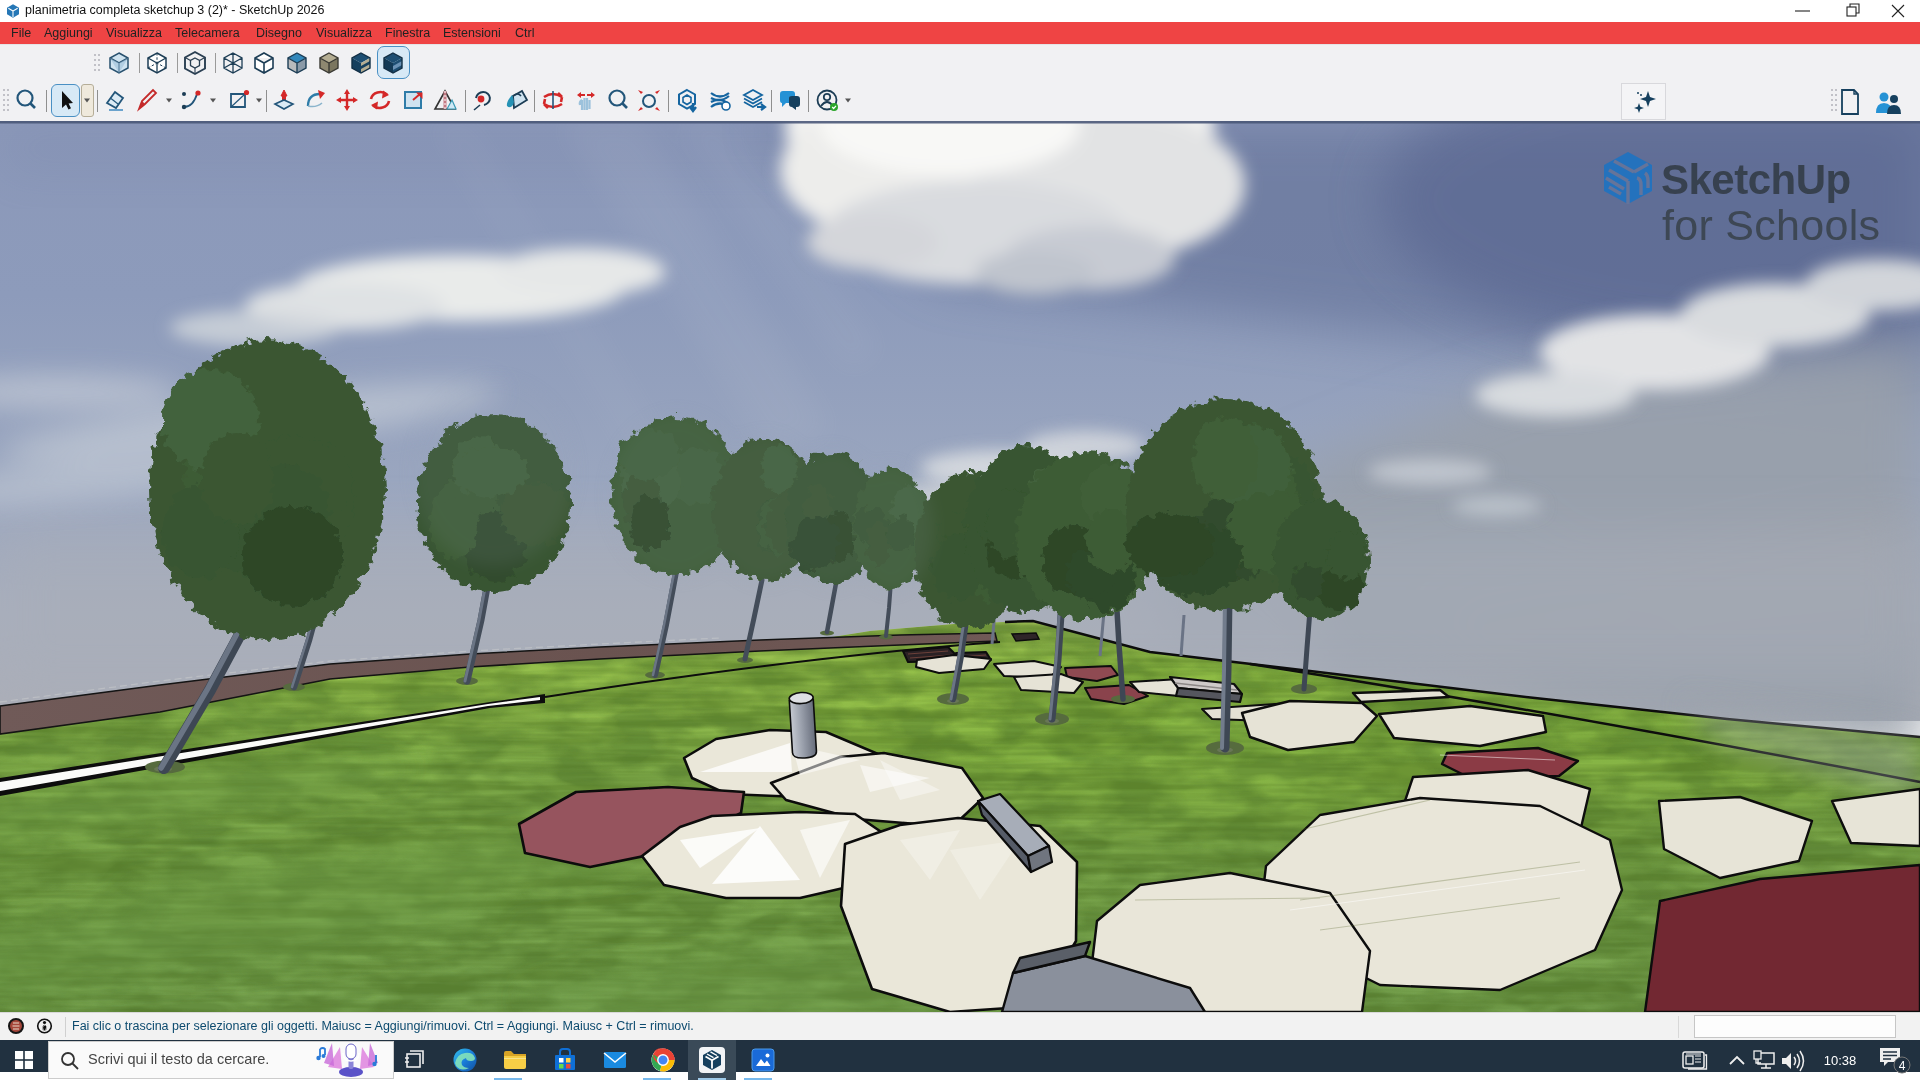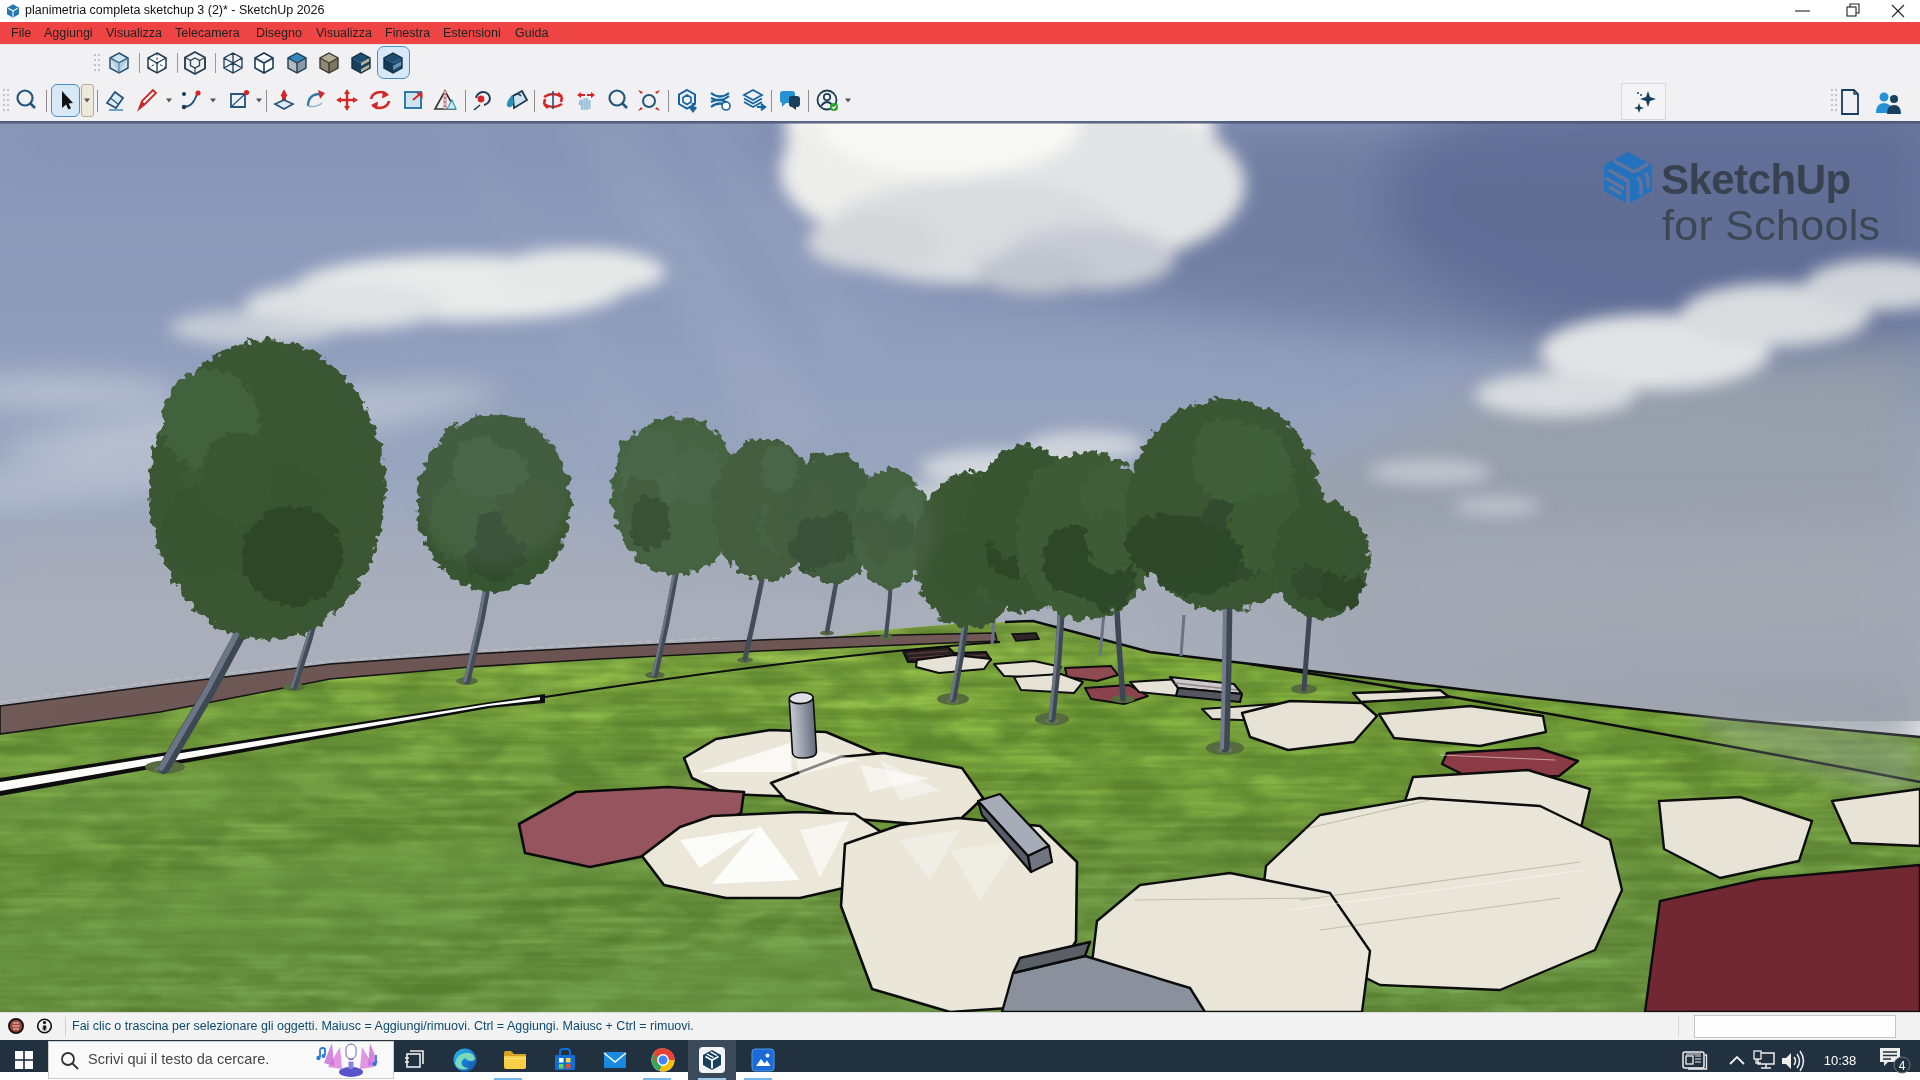--- a/index.html
+++ b/index.html
@@ -42,21 +42,21 @@
 
 <div id="menubar">
   <span style="left:11px">File</span>
   <span style="left:44px">Aggiungi</span>
   <span style="left:106px">Visualizza</span>
   <span style="left:175px">Telecamera</span>
   <span style="left:256px">Disegno</span>
   <span style="left:316px">Visualizza</span>
   <span style="left:385px">Finestra</span>
   <span style="left:443px">Estensioni</span>
-  <span style="left:515px">Guida</span>
+  <span style="left:515px">Ctrl</span>
 </div>
 
 <div id="toolbar">
 
   <svg width="8" height="18" style="position:absolute;left:93px;top:8px">
       <g fill="#b0b0b8">
         <circle cx="2" cy="2" r="1"></circle>
         <circle cx="6" cy="2" r="1"></circle>
         <circle cx="2" cy="7" r="1"></circle>
         <circle cx="6" cy="7" r="1"></circle>

